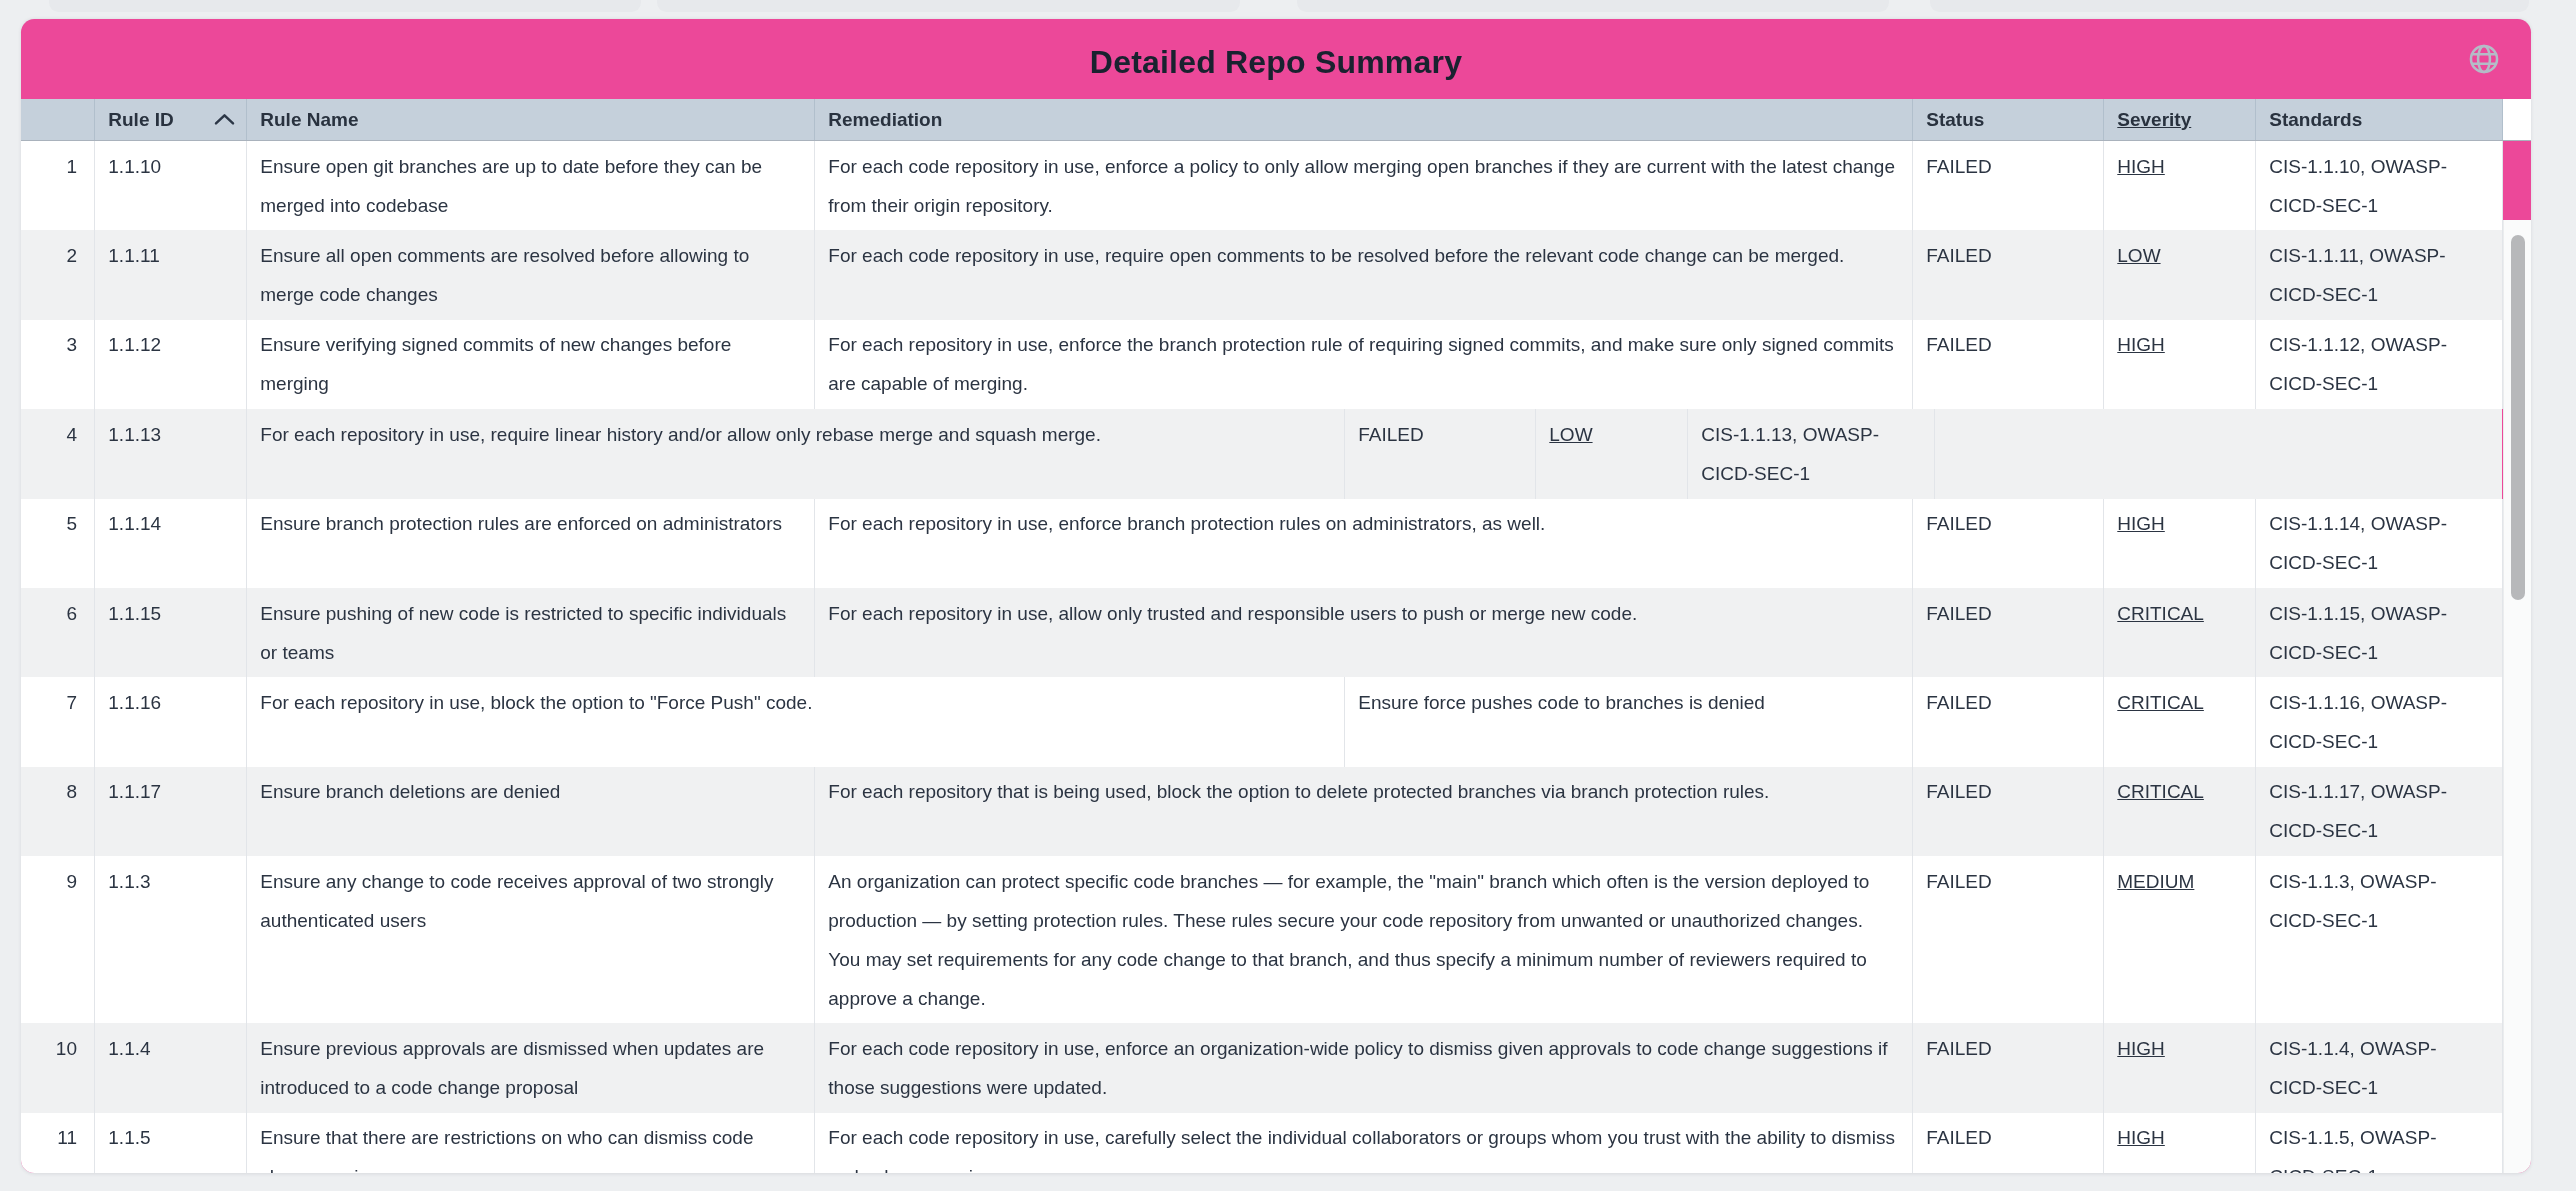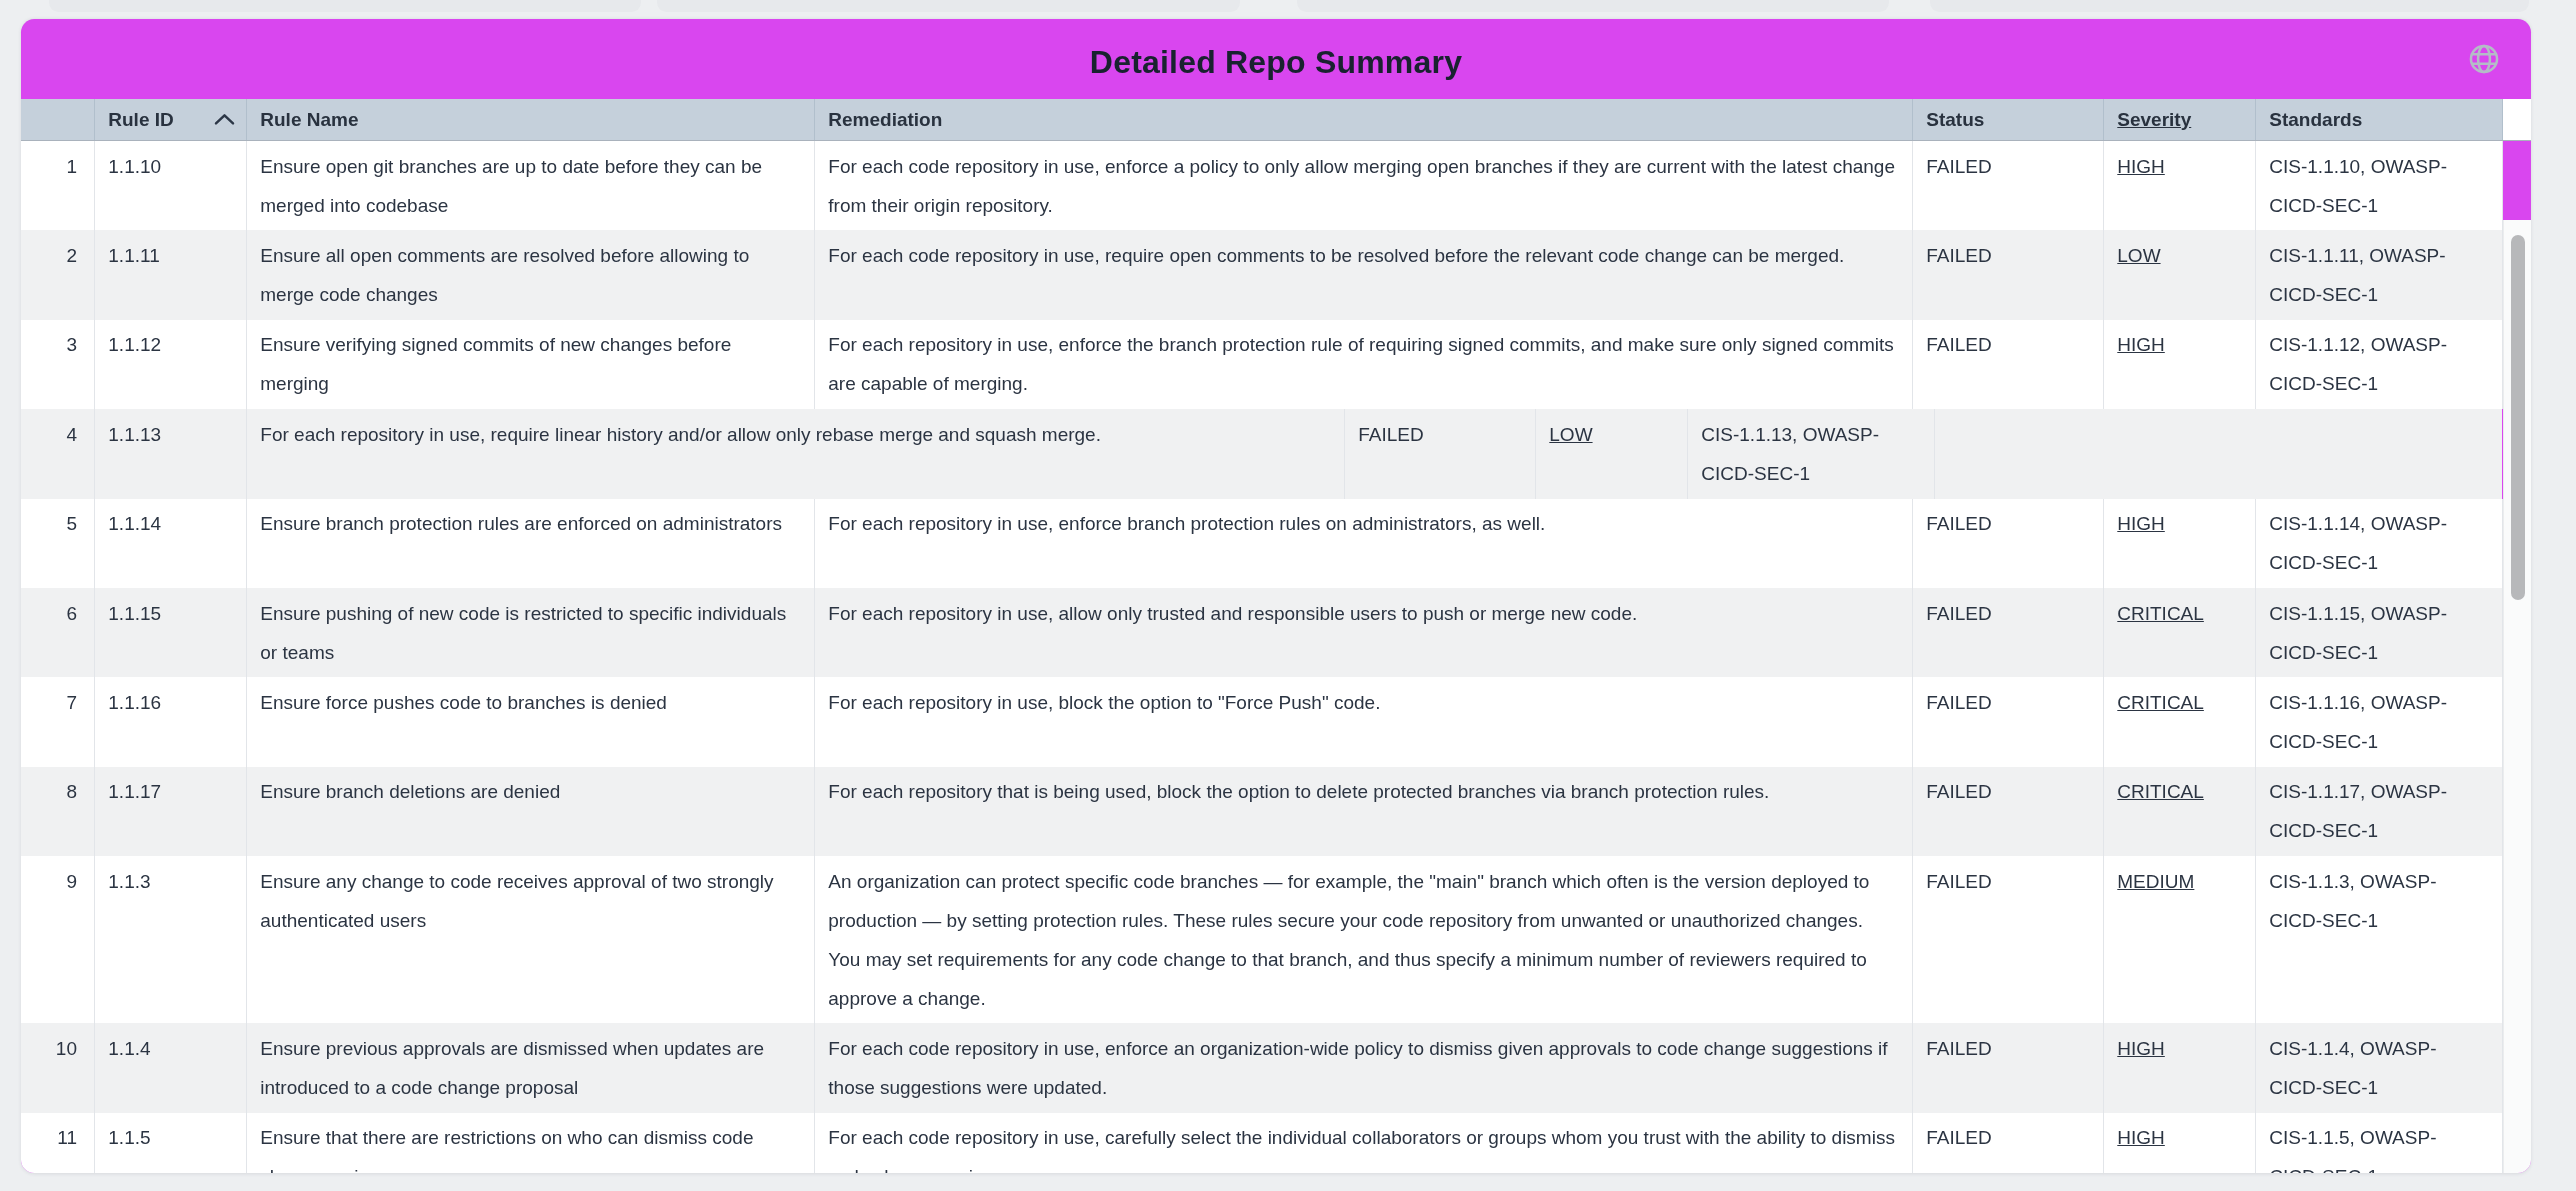--- a/index.html
+++ b/index.html
@@ -18,21 +18,21 @@
     background: #e7e9ec; border-radius: 0 0 9.5px 9.5px;
   }
   .remnant.r1 { left: 49px;   width: 592px; }
   .remnant.r2 { left: 657px;  width: 583px; }
   .remnant.r3 { left: 1297px; width: 592px; }
   .remnant.r4 { left: 1930px; width: 599px; }
 
   .card {
     position: absolute; left: 21px; top: 19px;
     width: 2510px; height: 1154px;
-    background: #d946ef; border-radius: 13.3px;
+    background: #ec4899; border-radius: 13.3px;
     box-shadow: 0 0.9px 3.8px rgba(30,40,60,0.10);
     overflow: hidden;
   }
 
   .card-title-row { position: relative; height: 80px; }
   .title {
     text-align: center; padding-top: 24.6px;
     font-size: 32px; font-weight: 700; color: #19222f;
     letter-spacing: 0.2px;
   }
@@ -192,22 +192,22 @@
     <div class="td c-name">Ensure pushing of new code is restricted to specific individuals or teams</div>
     <div class="td c-remed">For each repository in use, allow only trusted and responsible users to push or merge new code.</div>
     <div class="td c-status">FAILED</div>
     <div class="td c-sev">CRITICAL</div>
     <div class="td c-std">CIS-1.1.15, OWASP-CICD-SEC-1</div>
   </div>
 
   <div class="tr">
     <div class="td num c-num">7</div>
     <div class="td c-ruleid">1.1.16</div>
+    <div class="td c-remed">For each repository in use, block the option to "Force Push" code.</div>
     <div class="td c-name">Ensure force pushes code to branches is denied</div>
-    <div class="td c-remed">For each repository in use, block the option to "Force Push" code.</div>
     <div class="td c-status">FAILED</div>
     <div class="td c-sev">CRITICAL</div>
     <div class="td c-std">CIS-1.1.16, OWASP-CICD-SEC-1</div>
   </div>
 
   <div class="tr">
     <div class="td num c-num">8</div>
     <div class="td c-ruleid">1.1.17</div>
     <div class="td c-name">Ensure branch deletions are denied</div>
     <div class="td c-remed">For each repository that is being used, block the option to delete protected branches via branch protection rules.</div>

